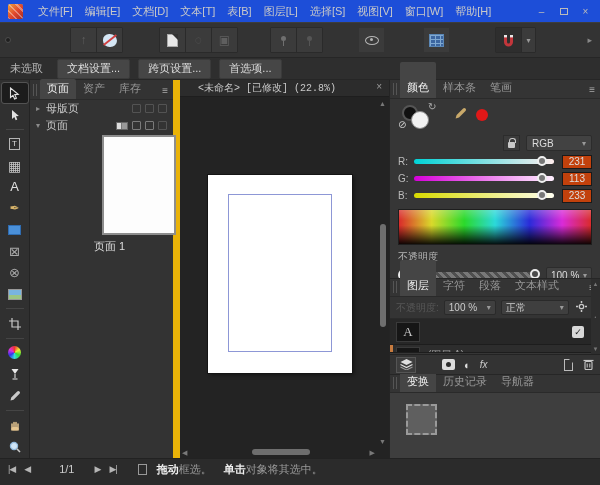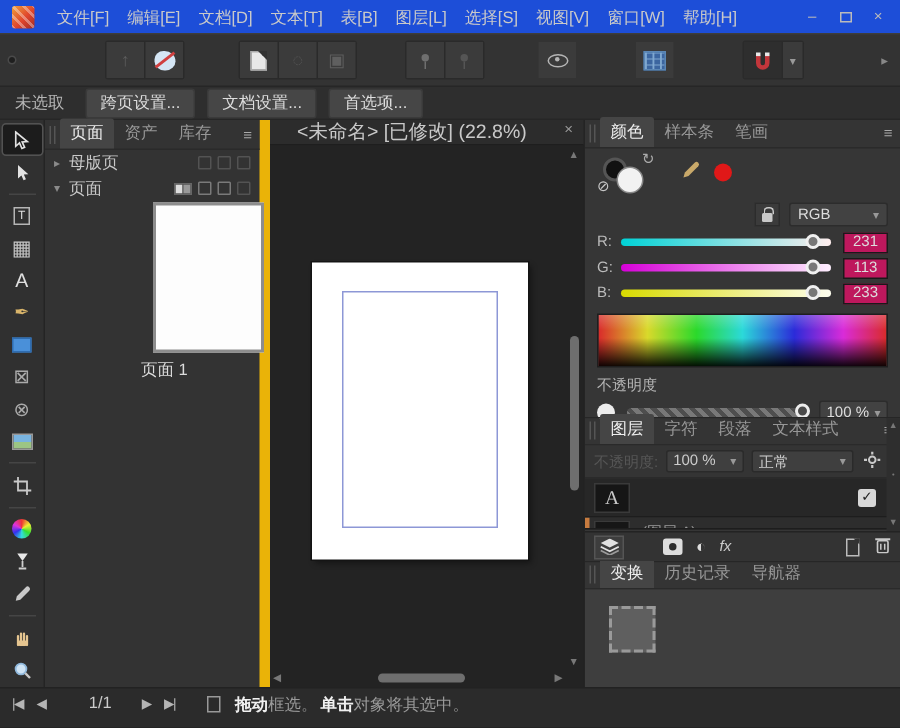--- a/index.html
+++ b/index.html
@@ -79,40 +79,40 @@
   .minis{margin-left:auto;display:flex;gap:4px;align-items:center;}
   .mini{width:9px;height:9px;border:1px solid #7a7a7a;border-radius:1px;}
   .mini.dim{opacity:.45;}
   .spread{width:12px;height:8px;background:linear-gradient(to right,#ddd 0 45%,#777 45% 55%,#999 55%);border:1px solid #666;}
   .pthumb{position:absolute;left:72px;top:55px;width:74px;height:100px;background:#fdfdfd;border:2px solid #8d8d8d;}
   .pthumb-label{position:absolute;left:64px;top:159px;color:#ddd;font-size:11px;}
 
   
   .centercol{width:210px;display:flex;flex-direction:column;background:#232323;border-right:1px solid #242424;}
   .doctabbar{height:17px;background:#2c2c2c;border-bottom:1px solid #1e1e1e;display:flex;align-items:center;position:relative;}
-  .doctab{font-size:13px;color:#c9c9c9;padding-left:18px;}
+  .doctab{font-size:10px;color:#c9c9c9;padding-left:18px;font-family:Liberation Mono, monospace;}
   .doctab-close{position:absolute;right:7px;top:1px;color:#999;font-size:10px;}
   .canvas{position:relative;flex:1;background:#232323;}
   .page{position:absolute;left:28px;top:78px;width:144px;height:198px;background:#ffffff;
     box-shadow:0 0 0 1px #141414, 2px 2px 4px rgba(0,0,0,.45);}
   .guides{position:absolute;left:20px;top:19px;right:20px;bottom:21px;border:1px solid #8d97d6;}
   .vscroll{position:absolute;right:2px;top:2px;bottom:12px;width:9px;display:flex;flex-direction:column;align-items:center;}
   .vthumb{position:absolute;top:125px;width:6px;height:103px;background:#6e6e6e;border-radius:3px;}
   .hscroll{position:absolute;left:2px;right:14px;bottom:1px;height:9px;}
   .hthumb{position:absolute;left:70px;top:1px;width:58px;height:6px;background:#6e6e6e;border-radius:3px;}
   .sarr{color:#787878;font-size:7px;line-height:9px;}
   .vscroll .up{position:absolute;top:0;}
   .vscroll .down{position:absolute;bottom:0;}
   .hscroll .left{position:absolute;left:0;top:0;}
   .hscroll .right{position:absolute;right:0;top:0;}
 
   
   .rightcol{width:210px;background:#363636;display:flex;flex-direction:column;font-size:11px;}
   .rtabs{height:19px;display:flex;align-items:flex-end;background:#343434;border-bottom:1px solid #2a2a2a;}
-  .rtab{padding:2px 7px 3px;color:#979797;}
+  .rtab{padding:18px 7px 3px;color:#979797;}
   .rtab.on{background:#454545;color:#eee;border-radius:2px 2px 0 0;}
 
   
   .colorsec{height:198px;position:relative;}
   .cs-icons{position:relative;height:26px;margin-top:6px;}
   .fs-wrap{position:absolute;left:12px;top:0;width:36px;height:26px;}
   .circ-back{position:absolute;left:0;top:0;width:16px;height:16px;border-radius:50%;background:#111;border:2px solid #555;}
   .circ-front{position:absolute;left:9px;top:6px;width:18px;height:18px;border-radius:50%;background:#f2f2f2;border:1px solid #888;}
   .nofill{position:absolute;left:-4px;top:14px;color:#c8c8c8;font-size:10px;}
   .swapar{position:absolute;left:26px;top:-4px;color:#aaa;font-size:10px;transform:scaleX(-1);}
@@ -124,21 +124,21 @@
   .lockic:before{content:'';position:absolute;left:1px;top:-4px;width:5px;height:4px;border:1.5px solid #c9c9c9;border-bottom:none;border-radius:3px 3px 0 0;}
   .modebox{width:66px;height:16px;background:#424242;border:1px solid #2c2c2c;border-radius:2px;
     display:flex;align-items:center;justify-content:space-between;padding:0 5px;color:#ddd;font-size:10px;}
   .slrow{display:flex;align-items:center;height:17px;padding:0 8px;}
   .sllabel{width:16px;font-size:10px;color:#bbb;}
   .sltrack{flex:1;height:5px;border-radius:3px;position:relative;margin-right:8px;}
   .sltrack.r{background:linear-gradient(to right,rgb(0,210,214),rgb(255,238,238));}
   .sltrack.g{background:linear-gradient(to right,rgb(214,0,216),rgb(255,240,255));}
   .sltrack.b{background:linear-gradient(to right,rgb(216,218,0),rgb(255,255,240));}
   .slknob{position:absolute;left:88%;top:-3px;width:10px;height:10px;border-radius:50%;background:#777;border:2px solid #f0f0f0;}
-  .slval{width:30px;height:14px;background:#be185d;border:1px solid #1a1a1a;color:#ddd;font-size:10px;
+  .slval{width:30px;height:14px;background:#c2410c;border:1px solid #1a1a1a;color:#ddd;font-size:10px;
     display:flex;align-items:center;justify-content:center;}
   .spectrum{margin:5px 8px 4px;height:36px;border:1px solid #1e1e1e;
     background:linear-gradient(to bottom,rgba(255,255,255,.22) 0%,rgba(255,255,255,0) 30%,rgba(0,0,0,0) 45%,rgba(0,0,0,.92) 100%),
       linear-gradient(to right,#d92b2b,#d9d92b 17%,#2bd92b 34%,#2bd9d9 50%,#2b2bd9 68%,#d92bd9 85%,#d92b2b 100%);}
   .op-label{padding:1px 8px;font-size:10px;color:#b5b5b5;}
   .op-row{display:flex;align-items:center;padding:2px 8px 0;}
   .op-circle{width:12px;height:12px;border-radius:50%;background:#ececec;margin-right:8px;}
   .op-track{flex:1;height:6px;border-radius:3px;position:relative;margin-right:10px;
     background:repeating-linear-gradient(45deg,#787878 0 3px,#4e4e4e 3px 6px);}
   .op-knob{position:absolute;right:-4px;top:-3px;width:10px;height:10px;border-radius:50%;background:#4a4a4a;border:2px solid #ececec;}
@@ -268,22 +268,22 @@
       <span class="tbtn" style="width:13px;">
           <span class="caret">▾</span>
         </span>
     </span>
 
     <span class="overflow">▸</span>
   </div>
 
   <div class="contextbar">
     <span class="ctx-label">未选取</span>
+    <button class="ctx-btn">文档设置...</button>
     <button class="ctx-btn">跨页设置...</button>
-    <button class="ctx-btn">文档设置...</button>
     <button class="ctx-btn">首选项...</button>
   </div>
 
   <div class="main">
 
     <div class="toolscol">
       <div class="tool sel">
         <svg width="11" height="13" viewBox="0 0 11 13">
           <path d="M1.5 1 L1.5 10.5 L4 8.3 L5.6 12 L7.4 11.2 L5.8 7.6 L9.2 7.4 Z" fill="none" stroke="#e2e2e2" stroke-width="1.1"></path>
         </svg>
@@ -564,17 +564,17 @@
 
   <div class="statusbar">
     <span class="nav">|◀</span>
     <span class="nav">◀</span>
     <span class="pageind">1/1</span>
     <span class="nav">▶</span>
     <span class="nav">▶|</span>
     <span class="sb-pageic"></span>
     <span class="hintseg strong">拖动</span>
     <span class="hintseg"> 框选。</span>
-    <span class="hintseg strong" style="margin-left:2px;">单击</span>
+    <span class="hintseg strong" style="margin-left:12px;">单击</span>
     <span class="hintseg"> 对象将其选中。</span>
   </div>
 
 </div>
 
 </body></html>

